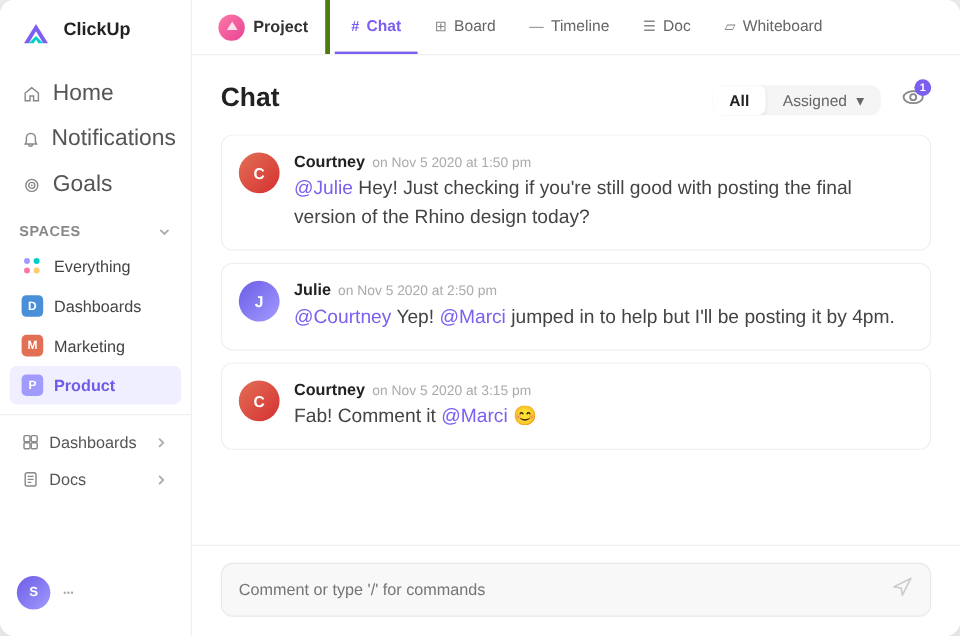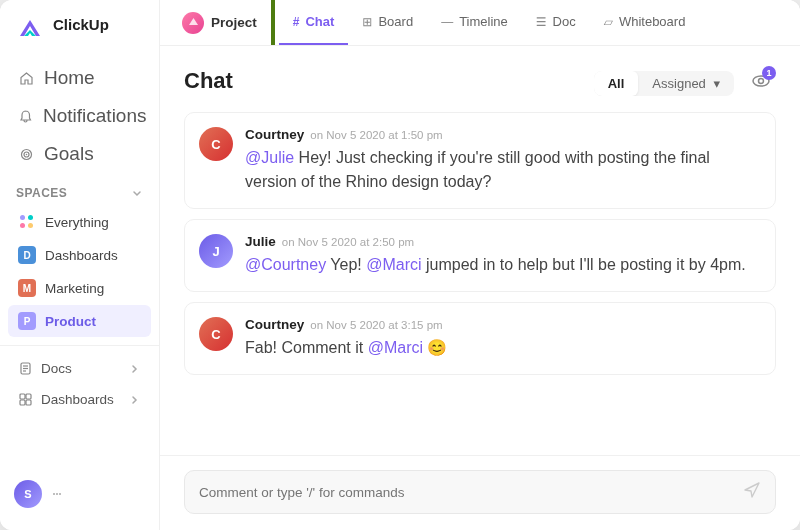--- a/index.html
+++ b/index.html
@@ -528,40 +528,40 @@
           P
         </div>
         <span>Product</span>
       </div>
     </div>
 
     <div class="sidebar-bottom-section">
       <div class="sidebar-bottom-item">
         <div class="sidebar-bottom-item-left">
           <svg width="15" height="15" viewBox="0 0 15 15" fill="none">
+              <rect x="2" y="2" width="5" height="5" rx="1" stroke="#888" stroke-width="1.2"></rect>
+              <rect x="8" y="2" width="5" height="5" rx="1" stroke="#888" stroke-width="1.2"></rect>
+              <rect x="2" y="8" width="5" height="5" rx="1" stroke="#888" stroke-width="1.2"></rect>
+              <rect x="8" y="8" width="5" height="5" rx="1" stroke="#888" stroke-width="1.2"></rect>
+            </svg>
+          <span>Dashboards</span>
+        </div>
+        <svg width="12" height="12" viewBox="0 0 12 12" fill="none">
+            <path d="M4 3l3 3-3 3" stroke="#aaa" stroke-width="1.5" stroke-linecap="round"></path>
+          </svg>
+      </div>
+      <div class="sidebar-bottom-item">
+        <div class="sidebar-bottom-item-left">
+          <svg width="15" height="15" viewBox="0 0 15 15" fill="none">
               <rect x="3" y="2" width="9" height="11" rx="1.5" stroke="#888" stroke-width="1.2"></rect>
               <line x1="5" y1="5" x2="10" y2="5" stroke="#888" stroke-width="1.2"></line>
               <line x1="5" y1="7.5" x2="10" y2="7.5" stroke="#888" stroke-width="1.2"></line>
               <line x1="5" y1="10" x2="8" y2="10" stroke="#888" stroke-width="1.2"></line>
             </svg>
           <span>Docs</span>
-        </div>
-        <svg width="12" height="12" viewBox="0 0 12 12" fill="none">
-            <path d="M4 3l3 3-3 3" stroke="#aaa" stroke-width="1.5" stroke-linecap="round"></path>
-          </svg>
-      </div>
-      <div class="sidebar-bottom-item">
-        <div class="sidebar-bottom-item-left">
-          <svg width="15" height="15" viewBox="0 0 15 15" fill="none">
-              <rect x="2" y="2" width="5" height="5" rx="1" stroke="#888" stroke-width="1.2"></rect>
-              <rect x="8" y="2" width="5" height="5" rx="1" stroke="#888" stroke-width="1.2"></rect>
-              <rect x="2" y="8" width="5" height="5" rx="1" stroke="#888" stroke-width="1.2"></rect>
-              <rect x="8" y="8" width="5" height="5" rx="1" stroke="#888" stroke-width="1.2"></rect>
-            </svg>
-          <span>Dashboards</span>
         </div>
         <svg width="12" height="12" viewBox="0 0 12 12" fill="none">
             <path d="M4 3l3 3-3 3" stroke="#aaa" stroke-width="1.5" stroke-linecap="round"></path>
           </svg>
       </div>
     </div>
 
     <div class="sidebar-avatar-row">
       <div class="user-avatar">
         <span>S</span>

